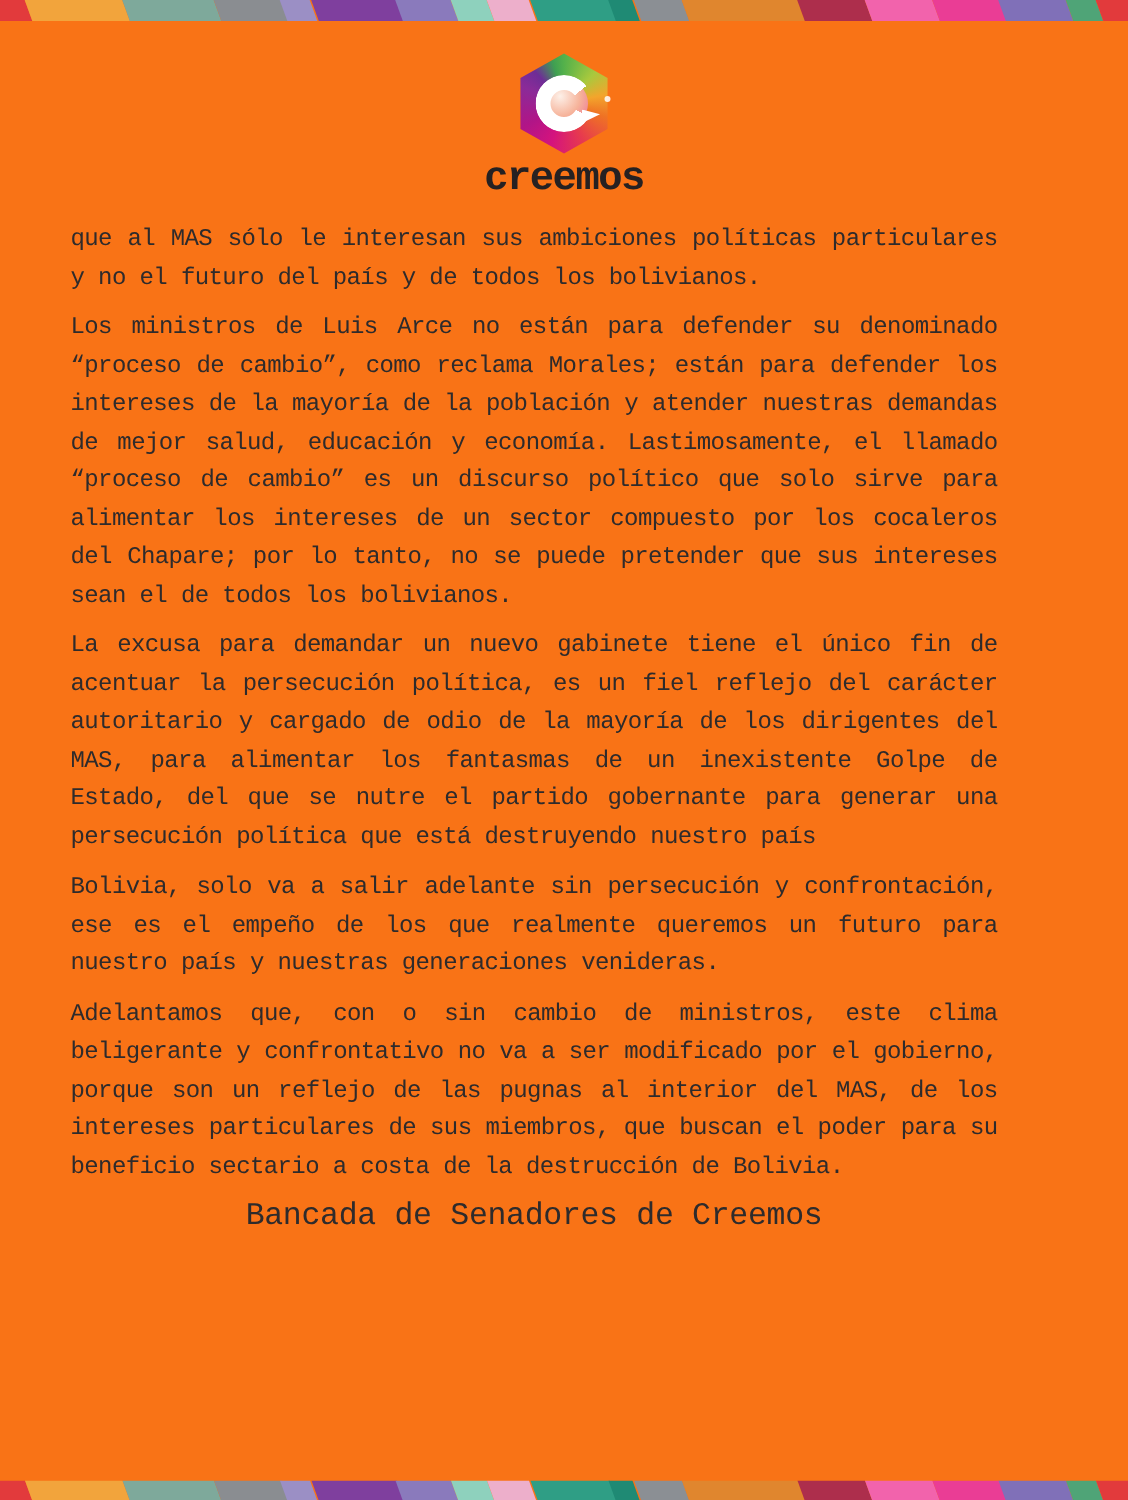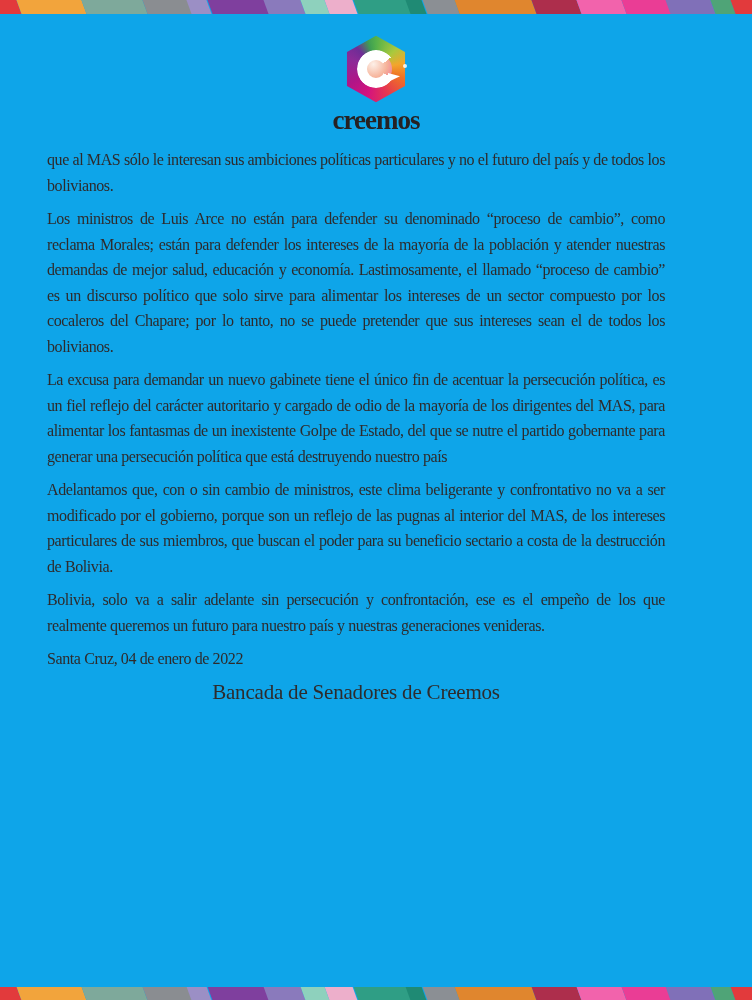--- a/index.html
+++ b/index.html
@@ -1,21 +1,21 @@
 <!DOCTYPE html>
 <html lang="es"><head>
 <meta charset="utf-8">
 <style>
   html,body{margin:0;padding:0;background:#ffffff;}
   .page{
     position:relative;
     width:752px;height:1000px;
-    background:#0ea5e9;
+    background:#f97316;
     overflow:hidden;
-    font-family:Liberation Serif, serif;
+    font-family:Liberation Mono, monospace;
     color:#2e2b2c;
   }
 
   
   .strip{position:absolute;left:0;right:0;overflow:hidden;}
   .strip-top{top:0;height:14px;}
   .strip-bottom{bottom:0;height:13px;}
   .strip-inner{display:flex;height:100%;width:calc(100% + 60px);margin-left:-30px;}
   .seg{height:100%;transform:skewX(20deg);}
 
@@ -107,23 +107,22 @@
       <div class="c-tail"></div>
       <div class="logo-dot"></div>
     </div>
     <div class="wordmark">creemos</div>
   </div>
 
   <div class="content">
     <p>que al MAS sólo le interesan sus ambiciones políticas particulares y no el futuro del país y de todos los bolivianos.</p>
     <p>Los ministros de Luis Arce no están para defender su denominado “proceso de cambio”, como reclama Morales; están para defender los intereses de la mayoría de la población y atender nuestras demandas de mejor salud, educación y economía. Lastimosamente, el llamado “proceso de cambio” es un discurso político que solo sirve para alimentar los intereses de un sector compuesto por los cocaleros del Chapare; por lo tanto, no se puede pretender que sus intereses sean el de todos los bolivianos.</p>
     <p>La excusa para demandar un nuevo gabinete tiene el único fin de acentuar la persecución política, es un fiel reflejo del carácter autoritario y cargado de odio de la mayoría de los dirigentes del MAS, para alimentar los fantasmas de un inexistente Golpe de Estado, del que se nutre el partido gobernante para generar una persecución política que está destruyendo nuestro país</p>
+    <p>Bolivia, solo va a salir adelante sin persecución y confrontación, ese es el empeño de los que realmente queremos un futuro para nuestro país y nuestras generaciones venideras.</p>
     <p>Adelantamos que, con o sin cambio de ministros, este clima beligerante y confrontativo no va a ser modificado por el gobierno, porque son un reflejo de las pugnas al interior del MAS, de los intereses particulares de sus miembros, que buscan el poder para su beneficio sectario a costa de la destrucción de Bolivia.</p>
-    <p>Bolivia, solo va a salir adelante sin persecución y confrontación, ese es el empeño de los que realmente queremos un futuro para nuestro país y nuestras generaciones venideras.</p>
-    <p class="dateline">Santa Cruz, 04 de enero de 2022</p>
     <p class="signature">Bancada de Senadores de Creemos</p>
   </div>
 
   <div class="strip strip-bottom">
     <div class="strip-inner">
         <span class="seg" style="flex-grow: 6; background: rgb(226, 58, 60);"></span>
         <span class="seg" style="flex-grow: 8; background: rgb(242, 164, 60);"></span>
         <span class="seg" style="flex-grow: 7.5; background: rgb(126, 169, 155);"></span>
         <span class="seg" style="flex-grow: 5.5; background: rgb(138, 141, 145);"></span>
         <span class="seg" style="flex-grow: 2.5; background: rgb(155, 143, 197);"></span>

